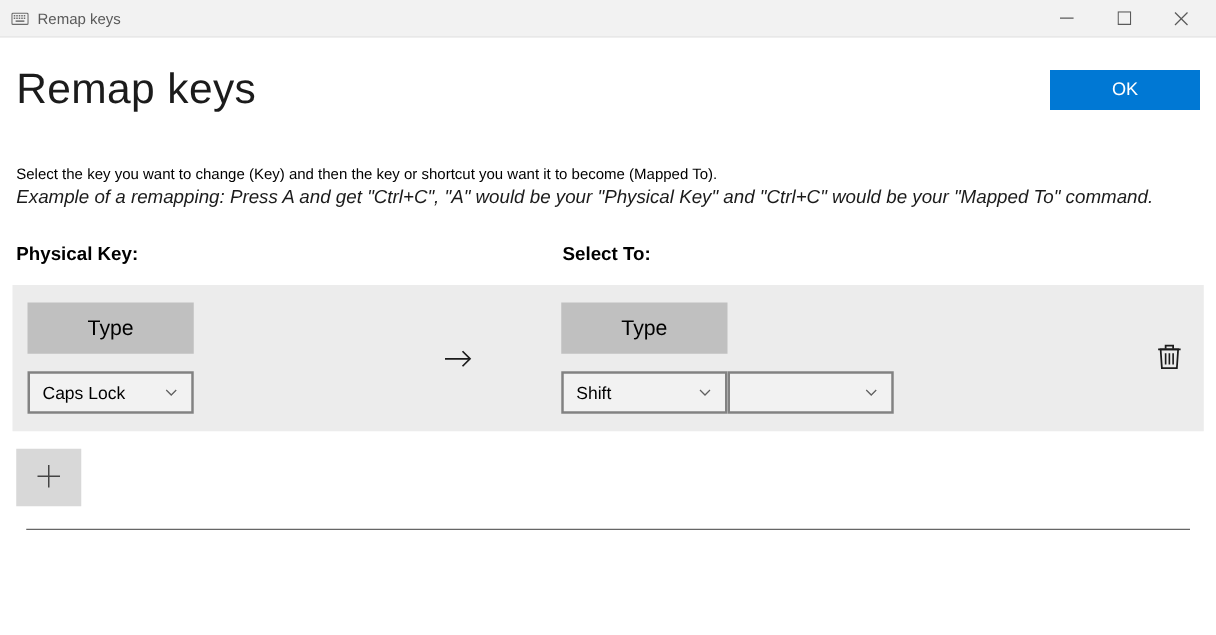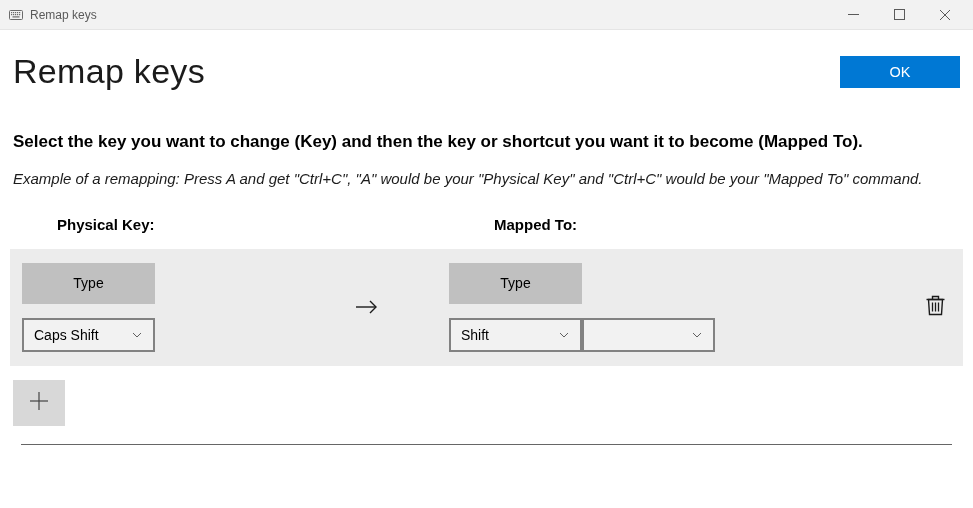--- a/index.html
+++ b/index.html
@@ -86,41 +86,40 @@
       background: #cccccc;
       color: #000;
       border: none;
       width: 120px;
       height: 32px;
       font-size: 14.5px;
       font-family: inherit;
       cursor: pointer;
     }
     .instruction {
-      font-size: 17px;
-      font-weight: 700;
-      margin-bottom: 14px;
+      font-size: 12px;
+      font-weight: 400;
+      margin-bottom: 0;
       line-height: 1.35;
     }
     .example {
       font-size: 15px;
       font-style: italic;
       color: #1b1b1b;
       line-height: 1.4;
       margin-bottom: 27px;
     }
     .columns-header {
       display: flex;
       margin-bottom: 16px;
     }
     .col-left-h {
       width: 437px;
       font-size: 15px;
       font-weight: 600;
-      margin-left: 44px;
     }
     .col-right-h {
       font-size: 15px;
       font-weight: 600;
     }
     .mapping-row {
       background: #ececec;
       display: flex;
       align-items: center;
       padding: 14px 12px;
@@ -151,21 +150,21 @@
     .col-right-inner {
       display: flex;
       flex-direction: column;
       gap: 14px;
     }
     .type-btn {
       width: 133px;
       height: 41px;
       background: #c0c0c0;
       border: none;
-      font-size: 14px;
+      font-size: 17px;
       font-family: inherit;
       color: #000;
       cursor: pointer;
     }
     .dropdown {
       width: 133px;
       height: 34px;
       background: #f2f2f2;
       border: 2px solid #828282;
       display: flex;
@@ -264,28 +263,28 @@
     <div class="header-buttons">
       <button class="btn-primary">OK</button>
     </div>
   </div>
 
   <p class="instruction">Select the key you want to change (Key) and then the key or shortcut you want it to become (Mapped To).</p>
   <p class="example">Example of a remapping: Press A and get "Ctrl+C", "A" would be your "Physical Key" and "Ctrl+C" would be your "Mapped To" command.</p>
 
   <div class="columns-header">
     <div class="col-left-h">Physical Key:</div>
-    <div class="col-right-h">Mapped To:</div>
+    <div class="col-right-h">Select To:</div>
   </div>
 
   <div class="mapping-row">
     <div class="col-left">
       <button class="type-btn">Type</button>
       <div class="dropdown">
-        <span class="dd-text">Caps Shift</span>
+        <span class="dd-text">Caps Lock</span>
         <span class="chevron">
           <svg width="12" height="12" viewBox="0 0 12 12">
               <polyline points="2,4 6,8 10,4" fill="none" stroke="currentColor" stroke-width="1"></polyline>
             </svg>
         </span>
       </div>
     </div>
     <div class="arrow-cell">
       <svg width="26" height="20" viewBox="0 0 26 20">
           <line x1="2" y1="10" x2="22" y2="10" stroke="currentColor" stroke-width="1.4"></line>

